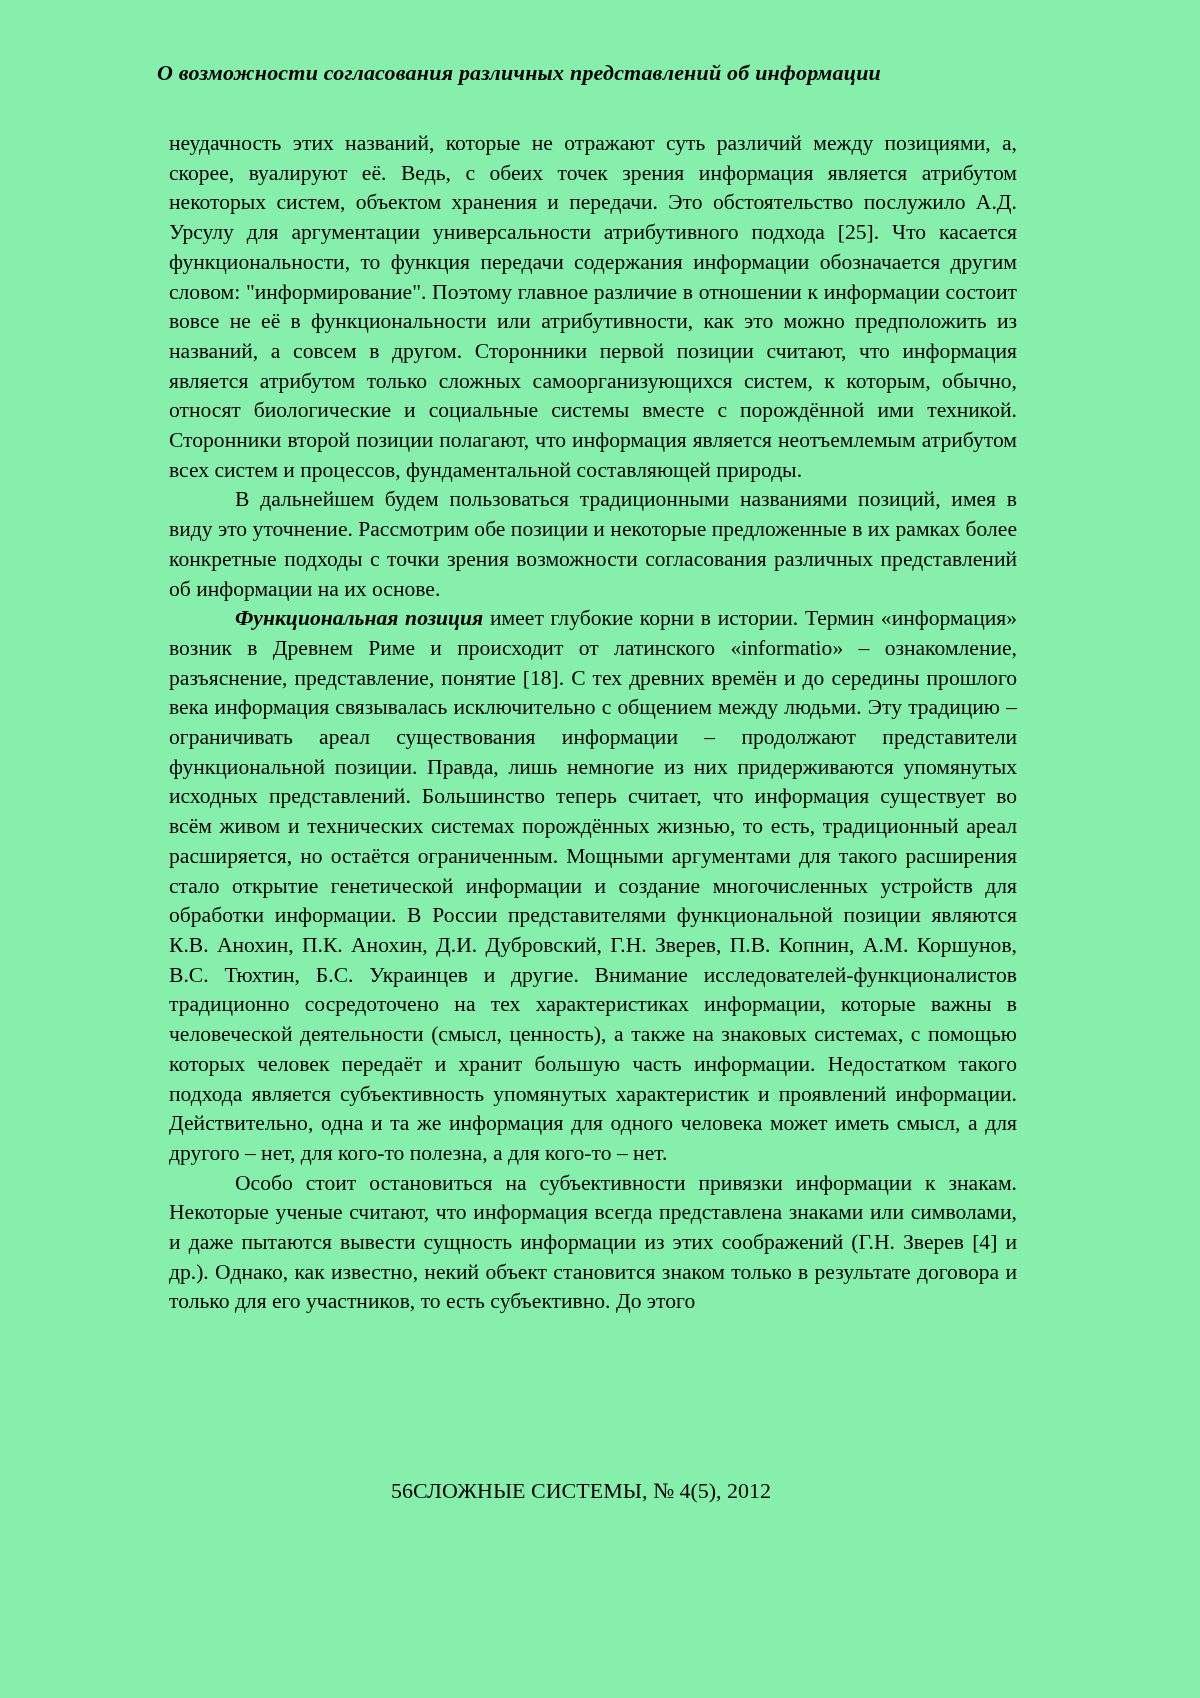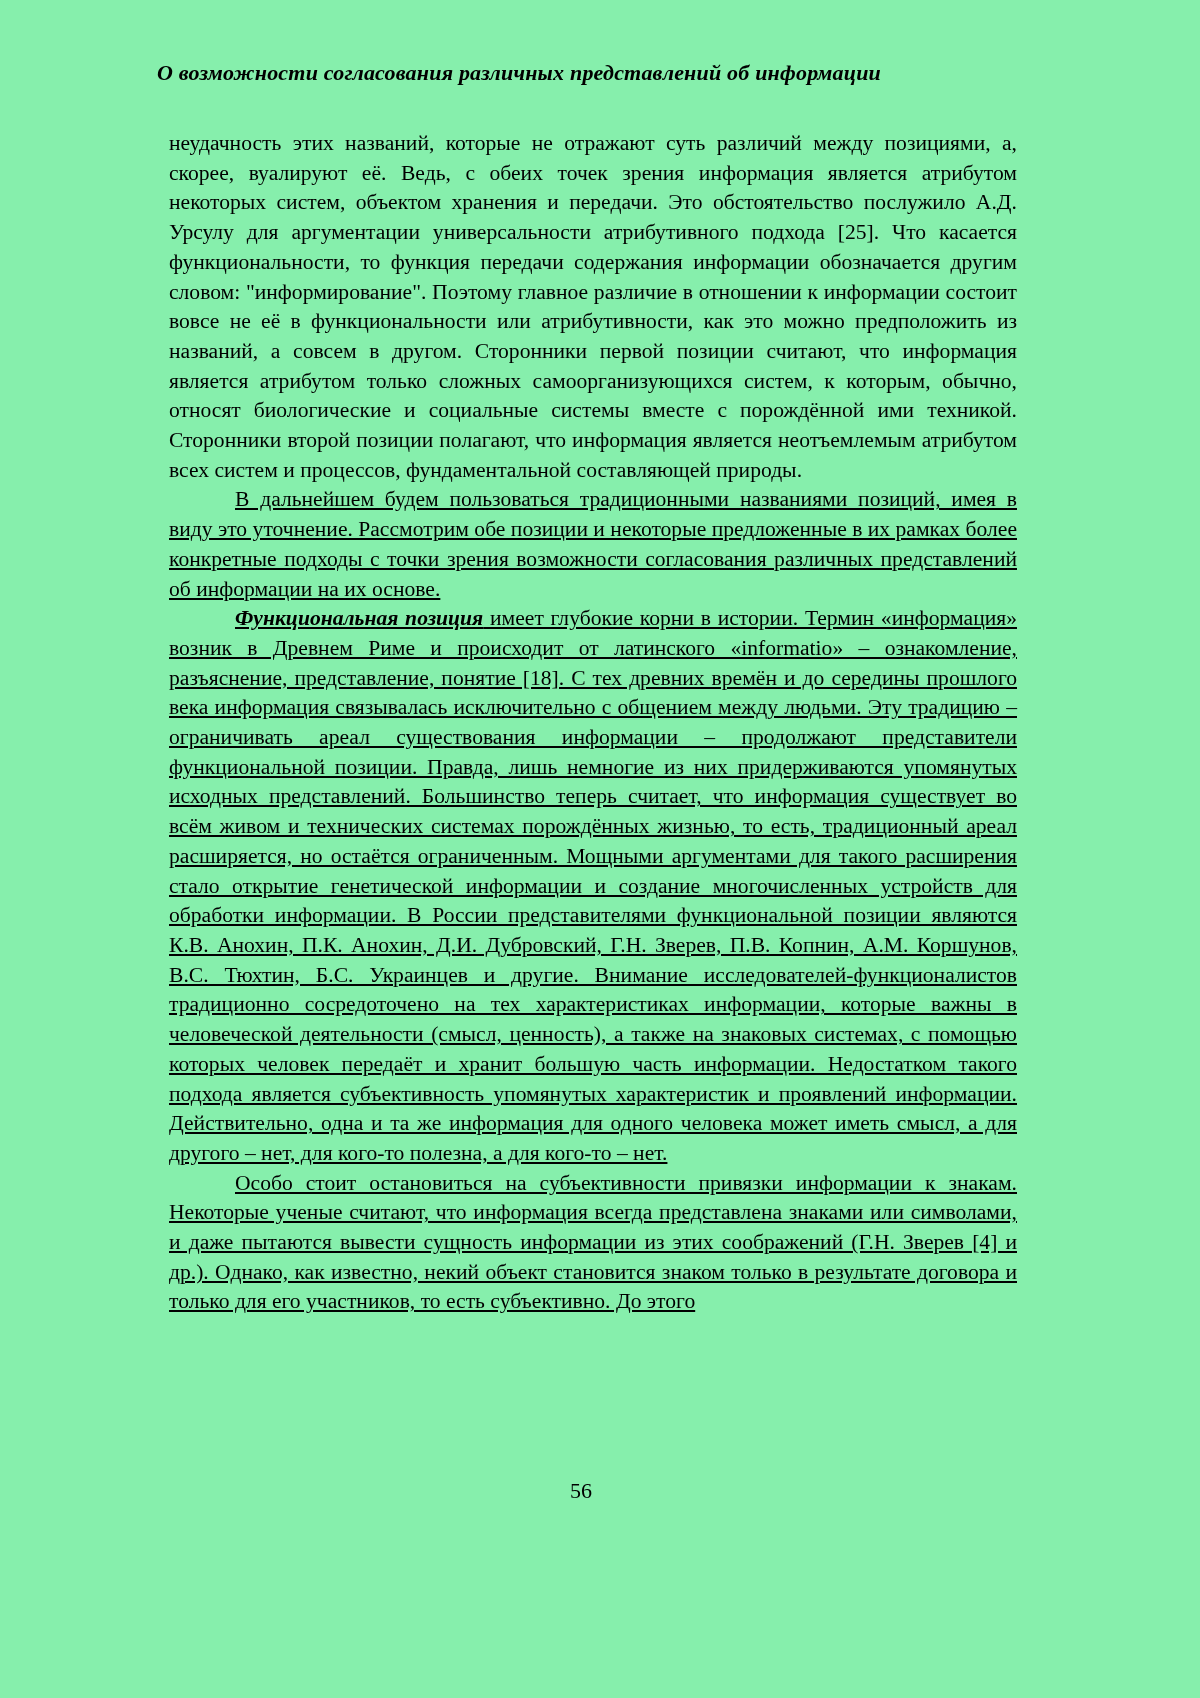--- a/index.html
+++ b/index.html
@@ -41,21 +41,20 @@
       text-justify: inter-word;
       hyphens: none;
       margin-left: 12px;
     }
     .body-text p {
       margin: 0;
       padding: 0;
     }
     .body-text p.indent {
       text-indent: 66px;
-      text-decoration: underline;
     }
     .lead-term {
       font-weight: bold;
       font-style: italic;
     }
     .footer {
       position: absolute;
       left: 157px;
       top: 1478px;
       width: 848px;
@@ -79,15 +78,16 @@
     <p class="indent">В дальнейшем будем пользоваться традиционными названиями позиций, имея в виду это уточнение. Рассмотрим обе позиции и некоторые предложенные в их рамках более конкретные подходы с точки зрения возможности согласования различных представлений об информации на их основе.</p>
 
     <p class="indent"><span class="lead-term">Функциональная позиция</span><span> имеет глубокие корни в истории. Термин «информация» возник в Древнем Риме и происходит от латинского «informatio» – ознакомление, разъяснение, представление, понятие [18]. С тех древних времён и до середины прошлого века информация связывалась исключительно с общением между людьми. Эту традицию – ограничивать ареал существования информации – продолжают представители функциональной позиции. Правда, лишь немногие из них придерживаются упомянутых исходных представлений. Большинство теперь считает, что информация существует во всём живом и технических системах порождённых жизнью, то есть, традиционный ареал расширяется, но остаётся ограниченным. Мощными аргументами для такого расширения стало открытие генетической информации и создание многочисленных устройств для обработки информации. В России представителями функциональной позиции являются К.В. Анохин, П.К. Анохин, Д.И. Дубровский, Г.Н. Зверев, П.В. Копнин, А.М. Коршунов, В.С. Тюхтин, Б.С. Украинцев и другие. Внимание исследователей-функционалистов традиционно сосредоточено на тех характеристиках информации, которые важны в человеческой деятельности (смысл, ценность), а также на знаковых системах, с помощью которых человек передаёт и хранит большую часть информации. Недостатком такого подхода является субъективность упомянутых характеристик и проявлений информации. Действительно, одна и та же информация для одного человека может иметь смысл, а для другого – нет, для кого-то полезна, а для кого-то – нет.</span></p>
 
     <p class="indent">Особо стоит остановиться на субъективности привязки информации к знакам. Некоторые ученые считают, что информация всегда представлена знаками или символами, и даже пытаются вывести сущность информации из этих соображений (Г.Н. Зверев [4] и др.). Однако, как известно, некий объект становится знаком только в результате договора и только для его участников, то есть субъективно. До этого</p>
 
   </div>
 
   <div class="footer">
     <span>56</span>
+    <span>СЛОЖНЫЕ СИСТЕМЫ, № 4(5), 2012</span>
   </div>
 
 </div>
 
 </body></html>

